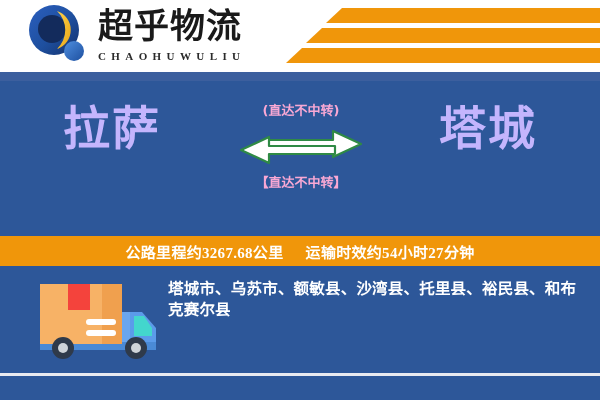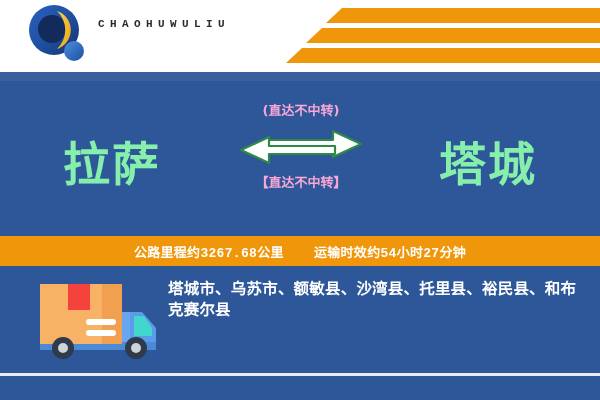--- a/index.html
+++ b/index.html
@@ -53,26 +53,26 @@
   .logo-cn {
     font-family: "DejaVu Sans", "Liberation Sans", sans-serif;
     font-size: 35px;
     font-weight: 700;
     line-height: 40px;
     color: #1a1a1a;
     letter-spacing: 1px;
     white-space: nowrap;
   }
   .logo-py {
-    font-family: Liberation Mono, monospace;
+    font-family: Liberation Serif, serif;
     font-size: 11px;
     font-weight: 700;
     color: #2b2b2b;
     letter-spacing: 5.4px;
-    margin-top: 12px;
+    margin-top: 4px;
     white-space: nowrap;
   }
 
   .stripes {
     position: absolute;
     right: 0;
     top: 8px;
     width: 320px;
     height: 58px;
   }
@@ -91,26 +91,26 @@
   .route {
     position: absolute;
     left: 0; top: 81px;
     width: 600px;
     height: 153px;
     background: #2d5799;
   }
 
   .city {
     position: absolute;
-    top: 56px;
-    font-family: Liberation Serif, serif;
+    top: 24px;
+    font-family: Liberation Mono, monospace;
     font-size: 47px;
     font-weight: 700;
     line-height: 56px;
-    color: #86efac;
+    color: #c4b5fd;
     letter-spacing: 2px;
     white-space: nowrap;
   }
   .city-origin { left: 63px; }
   .city-dest  { right: 63px; }
 
   .arrow-group {
     position: absolute;
     left: 237px;
     top: 22px;
@@ -140,22 +140,22 @@
     position: absolute;
     left: 0; top: 236px;
     width: 600px;
     height: 30px;
     background: #f0960a;
     display: flex;
     align-items: center;
     justify-content: center;
   }
   .stats-text {
-    font-family: Liberation Mono, monospace;
-    font-size: 13px;
+    font-family: Liberation Serif, serif;
+    font-size: 15px;
     font-weight: 700;
     color: #ffffff;
     letter-spacing: 0.3px;
     white-space: nowrap;
   }
   .stats-gap { display: inline-block; width: 14px; }
 
   
   .coverage {
     position: absolute;
@@ -225,20 +225,21 @@
           <circle cx="27" cy="26" r="25" fill="url(#ringGrad)"></circle>
 
           <circle cx="25" cy="25" r="14" fill="#132b5c"></circle>
 
           <path d="M30 7 A20 20 0 0 1 30 45 A26 26 0 0 0 30 7 Z" fill="url(#moonGrad)"></path>
 
           <circle cx="47" cy="47" r="10" fill="url(#dotGrad)"></circle>
         </svg>
       </div>
       <div class="logo-words">
+        <div class="logo-cn">超乎物流</div>
         <div class="logo-py">CHAOHUWULIU</div>
       </div>
     </div>
 
     <div class="stripes">
       <svg width="320" height="58" viewBox="0 0 320 58" xmlns="http://www.w3.org/2000/svg">
         <polygon points="62,0 320,0 320,15 46,15" fill="#f0960a"></polygon>
         <polygon points="42,20 320,20 320,35 26,35" fill="#f0960a"></polygon>
         <polygon points="22,40 320,40 320,55 6,55" fill="#f0960a"></polygon>
       </svg>

